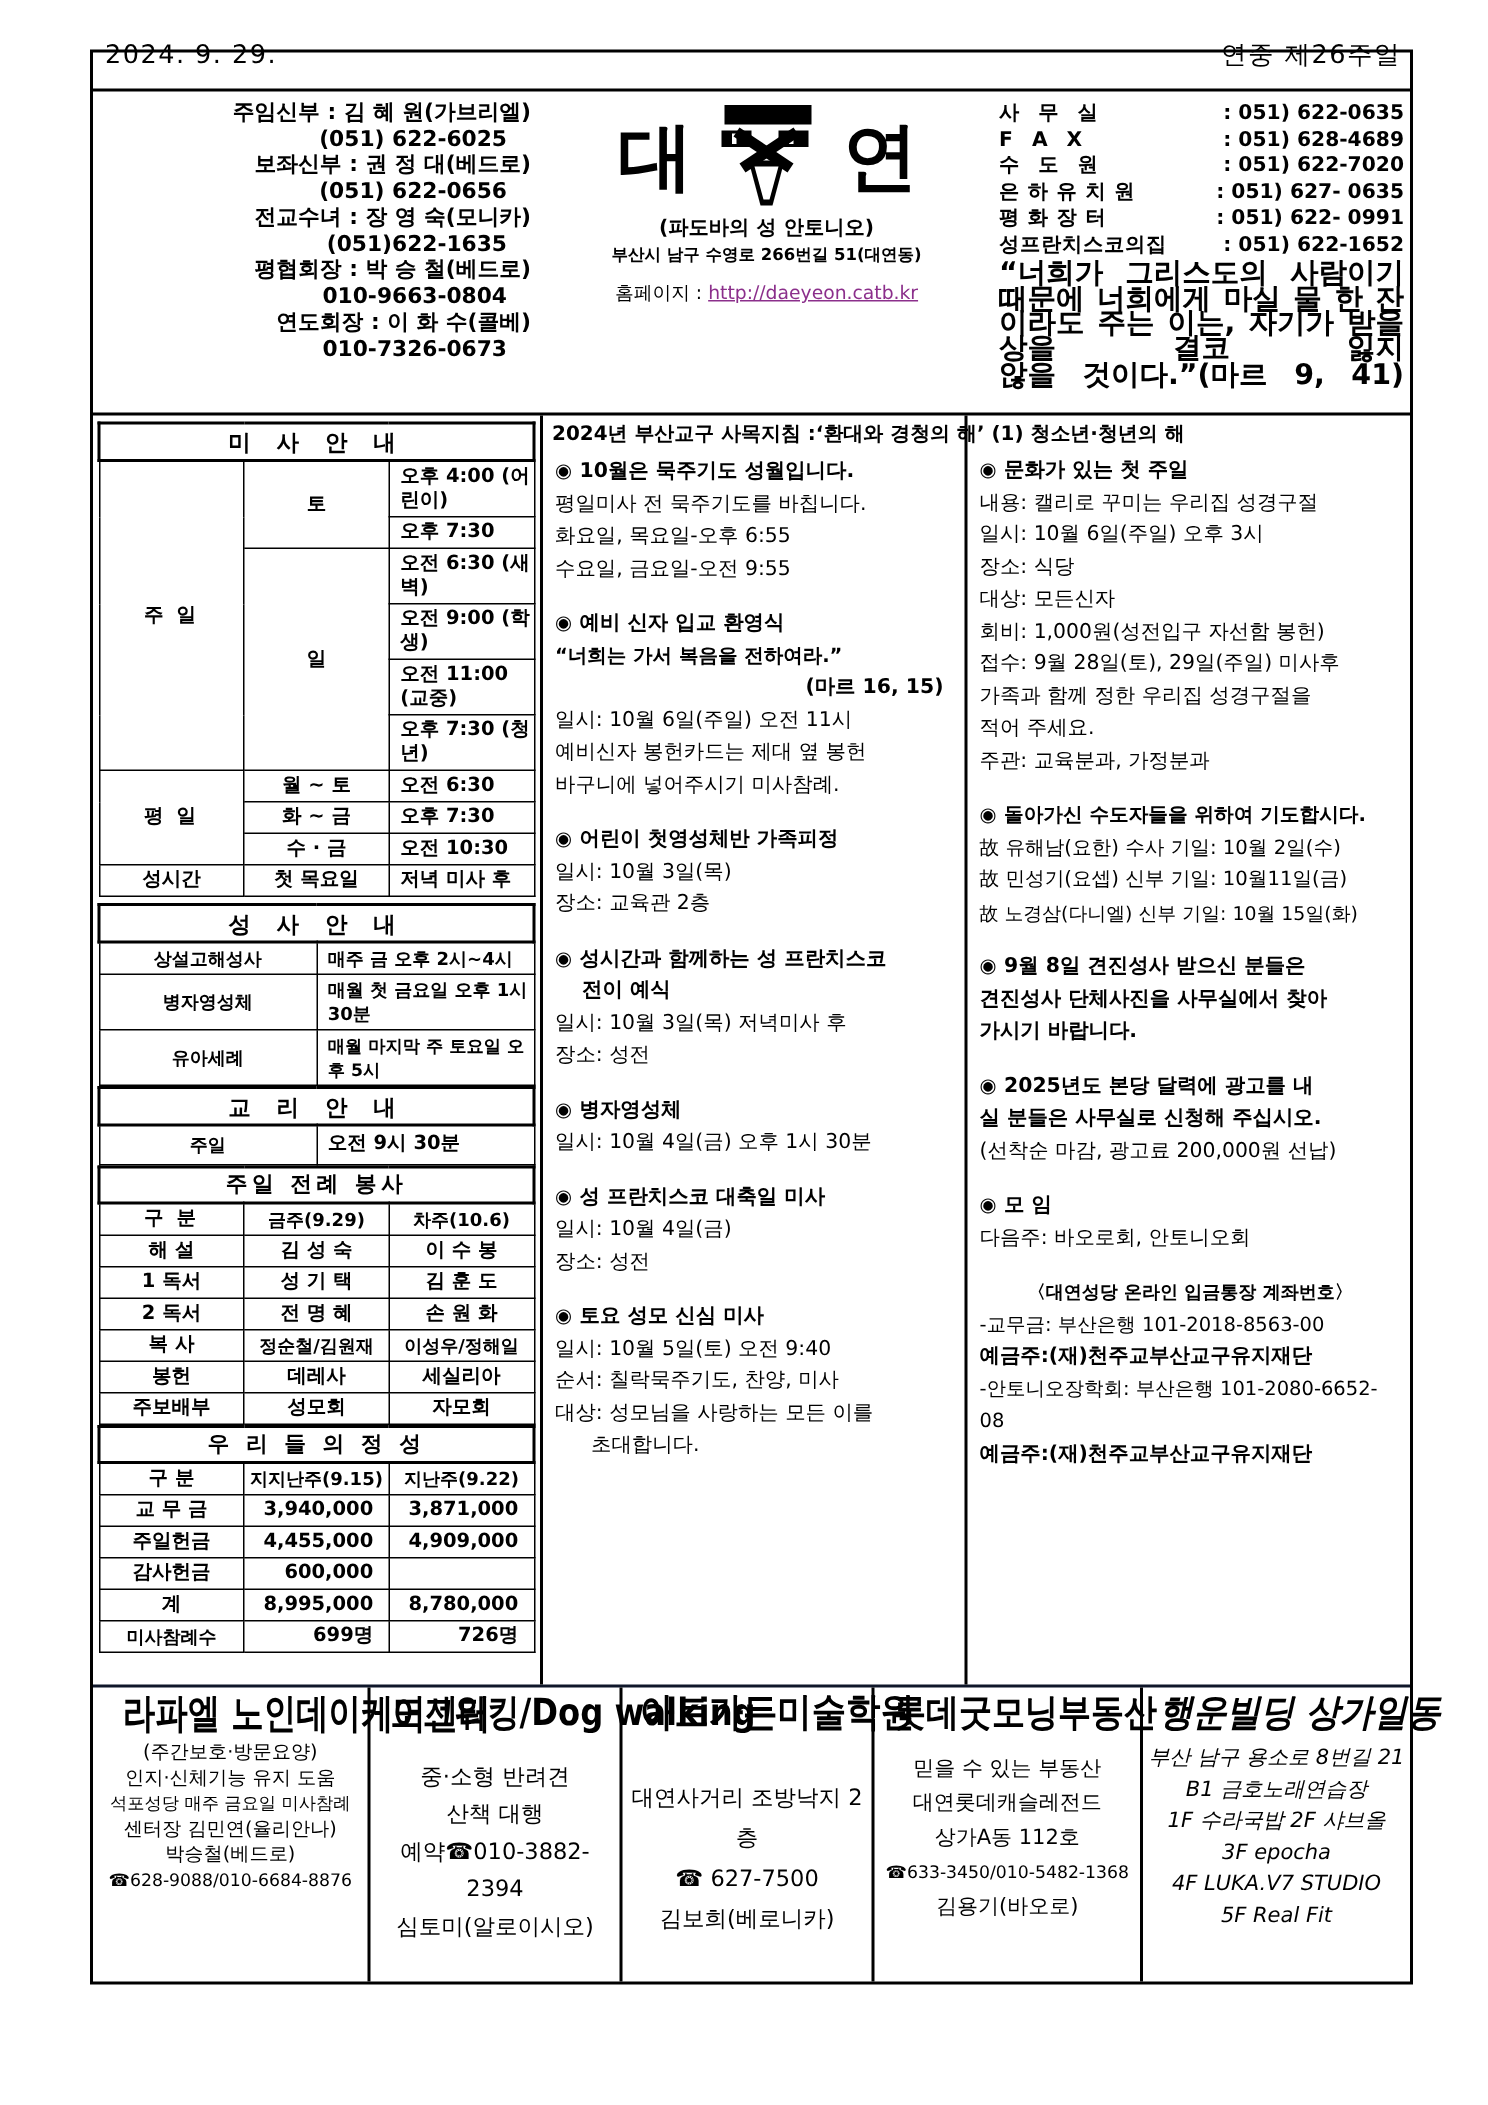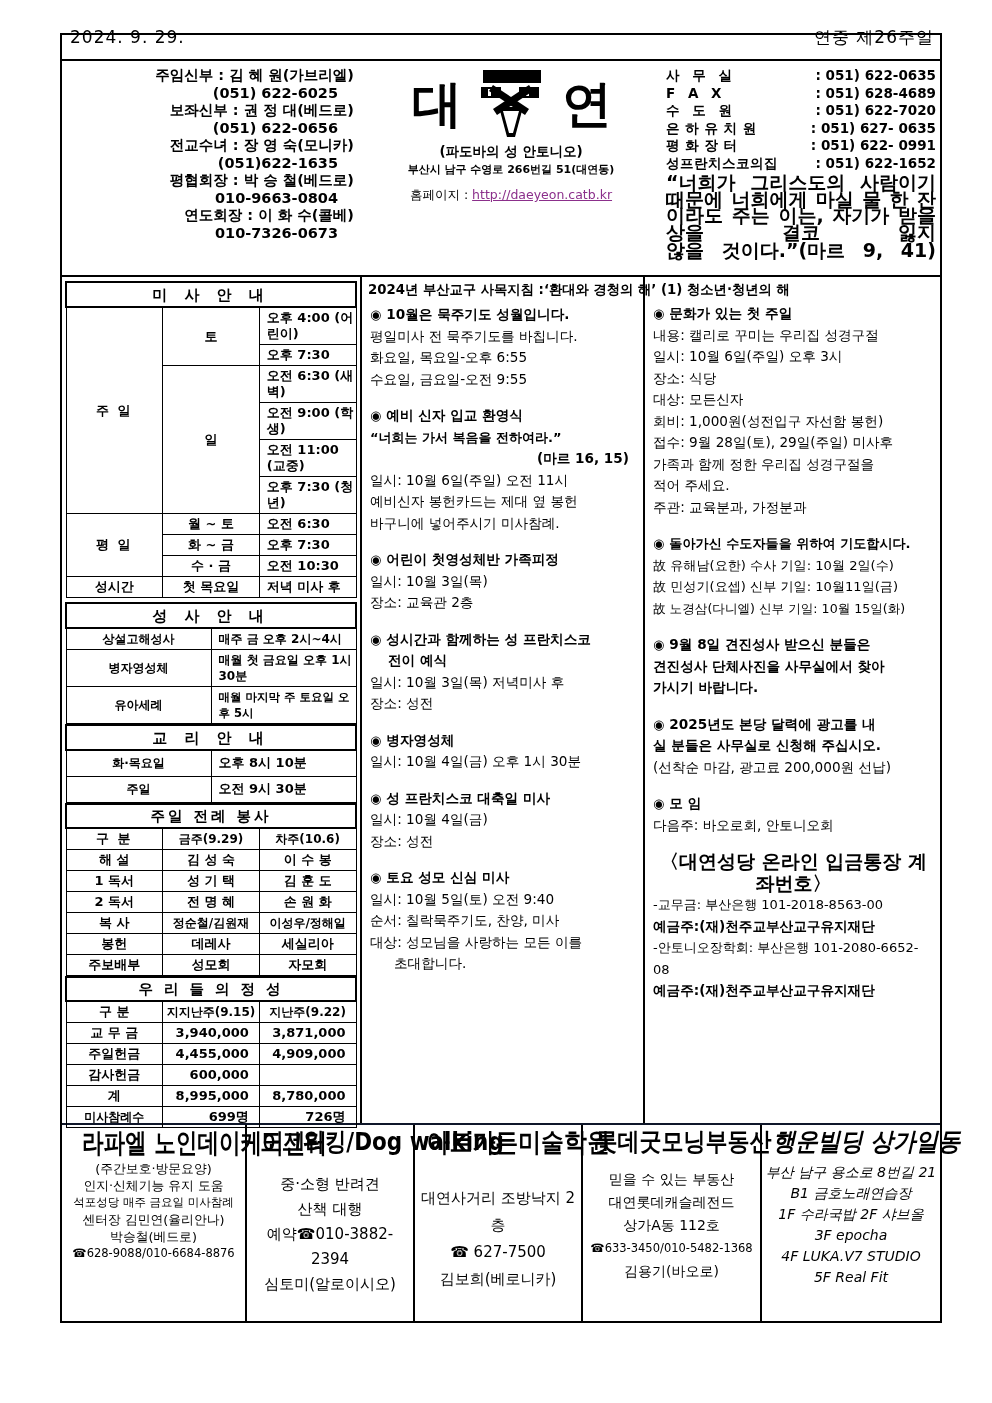--- a/index.html
+++ b/index.html
@@ -163,21 +163,21 @@
   .ann .ln.q{font-weight:bold;font-size:13px;}
   .ann .hd2{font-weight:bold;padding-left:18px;}
   .topnote{
     font-size:13.3px;
     font-weight:bold;
     padding:4px 2px 0 6px;
     line-height:17px;
     white-space:nowrap;
   }
   .acct{margin-top:4px;}
-  .acct .ttl{text-align:center;font-weight:bold;font-size:19px;}
+  .acct .ttl{text-align:center;font-weight:bold;font-size:12px;}
   .acct .l1{font-size:13px;}
   .acct .l2{font-weight:bold;font-size:13.6px;}
 
   
   .ads{display:flex;height:196px;box-sizing:border-box;}
   .ad{
     border-right:2px solid #000;
     box-sizing:border-box;
     text-align:center;
     padding:2px 2px 0 2px;
@@ -376,24 +376,20 @@
         </tr>
       </tbody>
           </table>
 
       <table class="t">
         <tbody>
               <tr>
                 <td class="hdr" colspan="2">교  리  안  내</td>
               </tr>
         <tr>
-          <td style="width:80px;height:26px" class="sm">화·목요일</td>
-          <td class="l" style="height:26px">오후 8시 10분</td>
-        </tr>
-        <tr>
           <td style="height:26px" class="sm">주일</td>
           <td class="l" style="height:26px">오전 9시 30분</td>
         </tr>
       </tbody>
           </table>
 
       <table class="t">
         <tbody>
               <tr>
                 <td class="hdr2" colspan="3">주일  전례  봉사</td>

